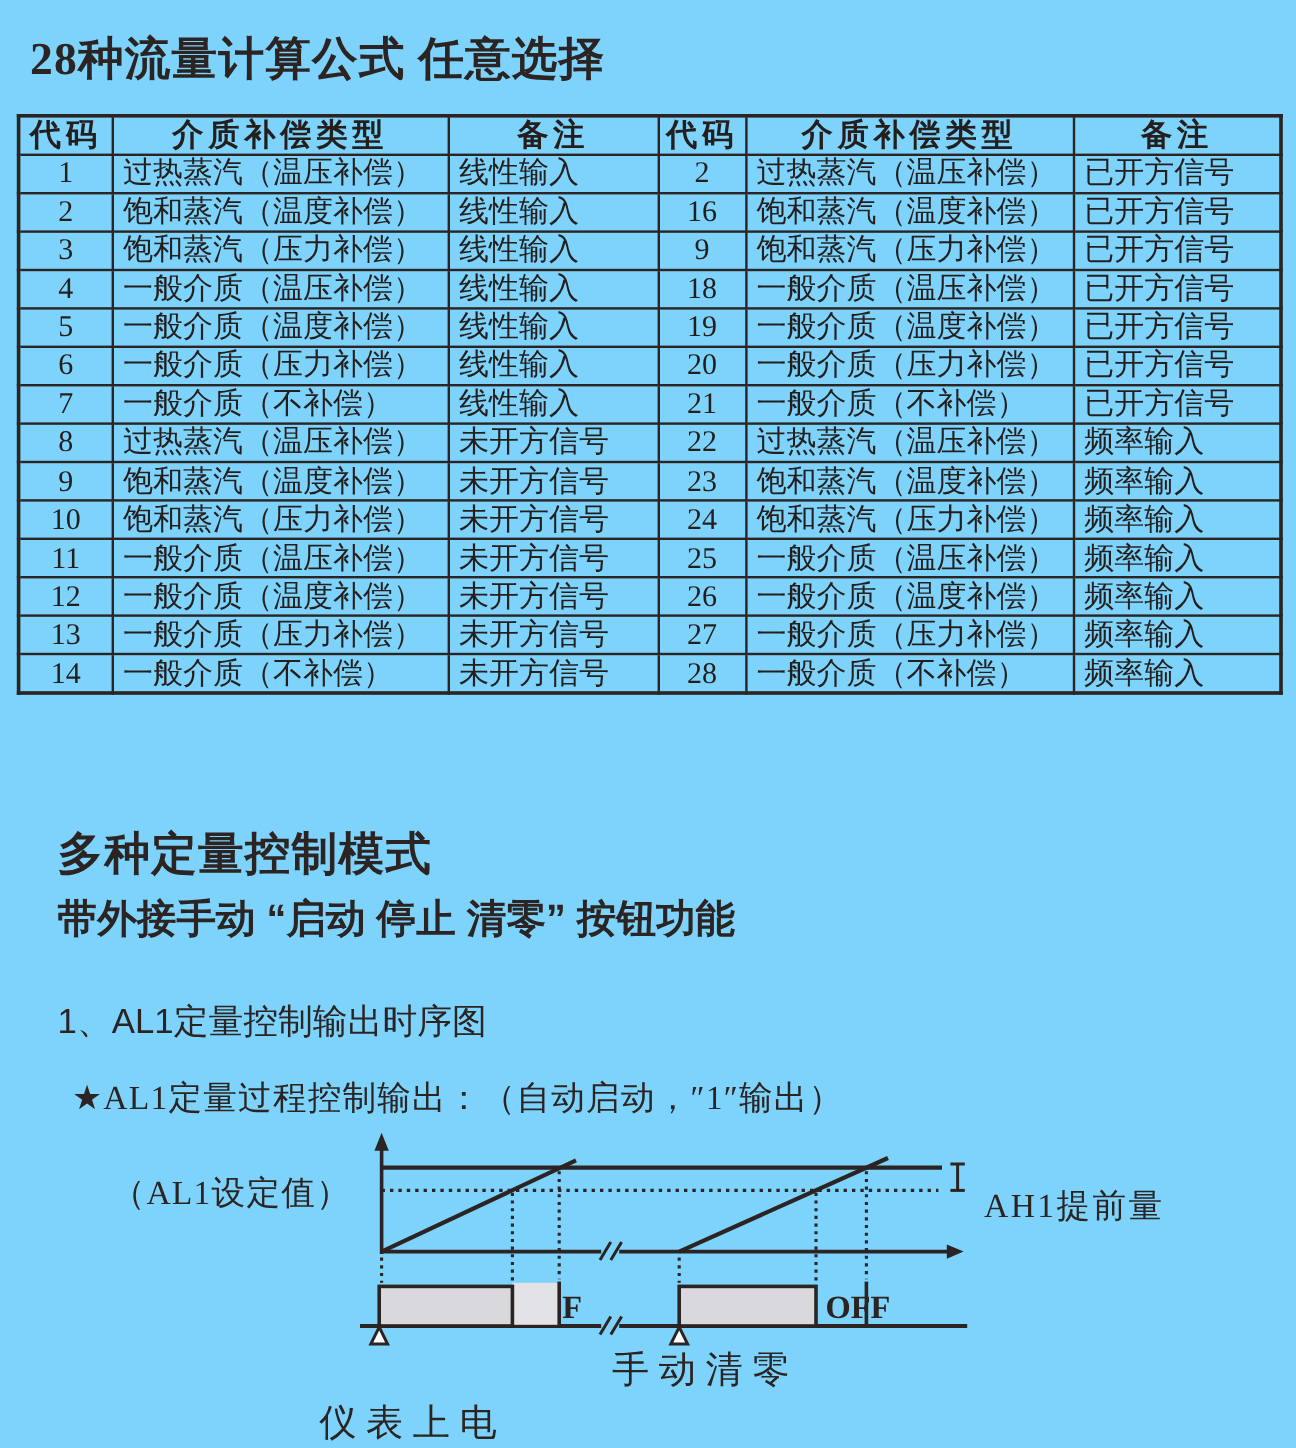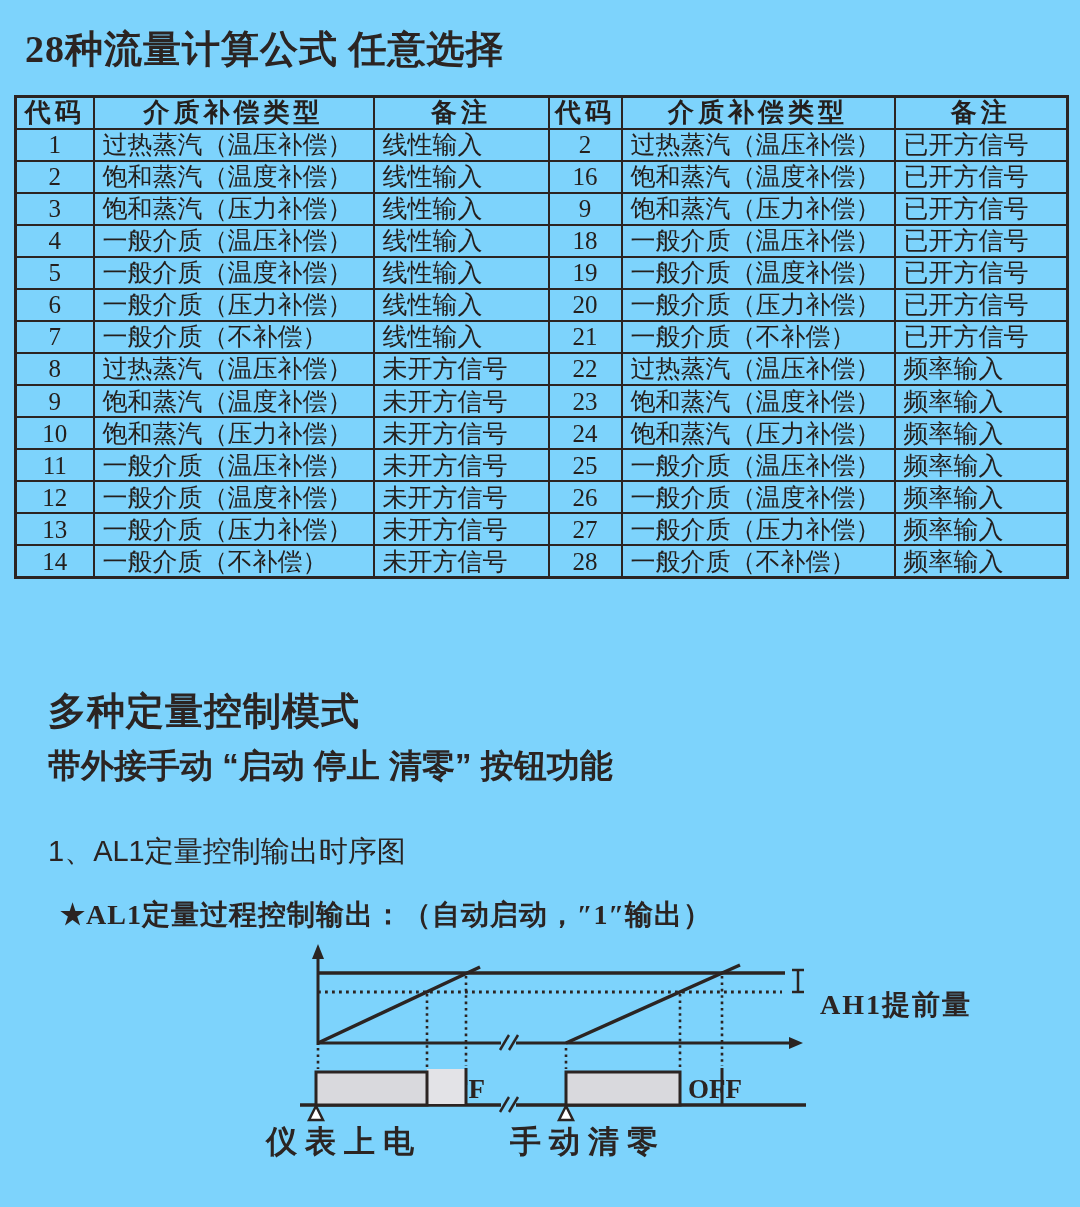--- a/index.html
+++ b/index.html
@@ -24,21 +24,21 @@
 
   
   .sec-heading{left:48px;top:686px;font-size:38px;font-weight:bold;letter-spacing:1px;
                font-family:"Liberation Sans","DejaVu Sans",sans-serif;}
   .sec-subheading{left:48px;top:744px;font-size:33px;font-weight:bold;
                   font-family:"Liberation Sans","DejaVu Sans",sans-serif;}
   .sec-item{left:48px;top:832px;font-size:29px;font-weight:normal;
             font-family:"Liberation Sans","DejaVu Sans",sans-serif;}
 
   
-  .dg{font-family:"Liberation Serif","DejaVu Serif",serif;font-weight:bold;color:#2b2422;}
+  .dg{font-family:"Liberation Serif","DejaVu Serif",serif;font-weight:normal;color:#2b2422;}
   .dg-caption{left:60px;top:896px;font-size:28px;letter-spacing:1px;}
   .dg-ylab1{left:84px;top:940px;font-size:28px;letter-spacing:2px;}
   .dg-ylab2{left:93px;top:975px;font-size:28px;letter-spacing:1px;}
   .dg-ah1{left:820px;top:958px;font-size:28px;letter-spacing:2px;margin-top:28px;}
   .dg-alm1{left:86px;top:1078px;font-size:27px;letter-spacing:2px;}
   .dg-onoff{font-size:27px;font-weight:bold;top:1074px;text-align:center;}
   .dg-ev{top:1121px;font-size:31px;letter-spacing:8px;}
   svg.diagram{position:absolute;left:0;top:930px;width:1080px;height:250px;}
 </style>
 </head>
@@ -194,26 +194,27 @@
       <td class="c-note">频率输入</td>
     </tr>
   </tbody>
   </table>
 
   <div class="abs sec-heading">多种定量控制模式</div>
   <div class="abs sec-subheading">带外接手动 “启动 停止 清零” 按钮功能</div>
   <div class="abs sec-item">1、AL1定量控制输出时序图</div>
 
   <div class="abs dg dg-caption">★AL1定量过程控制输出：（自动启动，″1″输出）</div>
+  <div class="abs dg dg-ylab2">（AL1设定值）</div>
   <div class="abs dg dg-ah1">AH1提前量</div>
   <div class="abs dg dg-onoff" style="left:316px;width:111px;">ON</div>
   <div class="abs dg dg-onoff" style="left:431px;width:52px;">OFF</div>
   <div class="abs dg dg-onoff" style="left:566px;width:114px;">ON</div>
   <div class="abs dg dg-onoff" style="left:688px;width:52px;">OFF</div>
-  <div class="abs dg dg-ev" style="left:266px;">仪表上电</div>
+  <div class="abs dg dg-ev" style="left:266px;margin-top:44px;">仪表上电</div>
   <div class="abs dg dg-ev" style="left:510px;">手动清零</div>
 
   <svg class="diagram" viewBox="0 930 1080 250">
     <g stroke="#2b2422" fill="none">
 
       <line x1="318" y1="952" x2="318" y2="1045" stroke-width="3"></line>
       <polygon points="318,944 312,959 324,959" fill="#2b2422" stroke="none"></polygon>
 
       <line x1="318" y1="973" x2="785" y2="973" stroke-width="3.5"></line>
 

